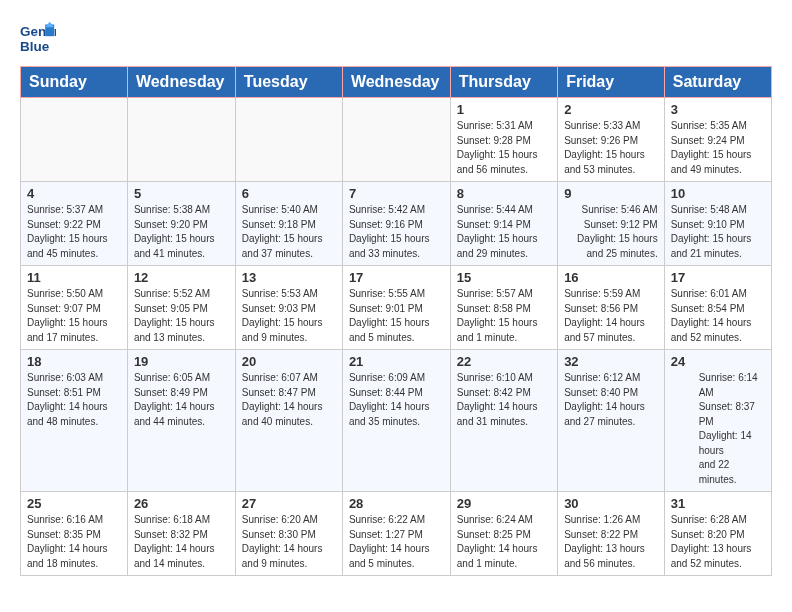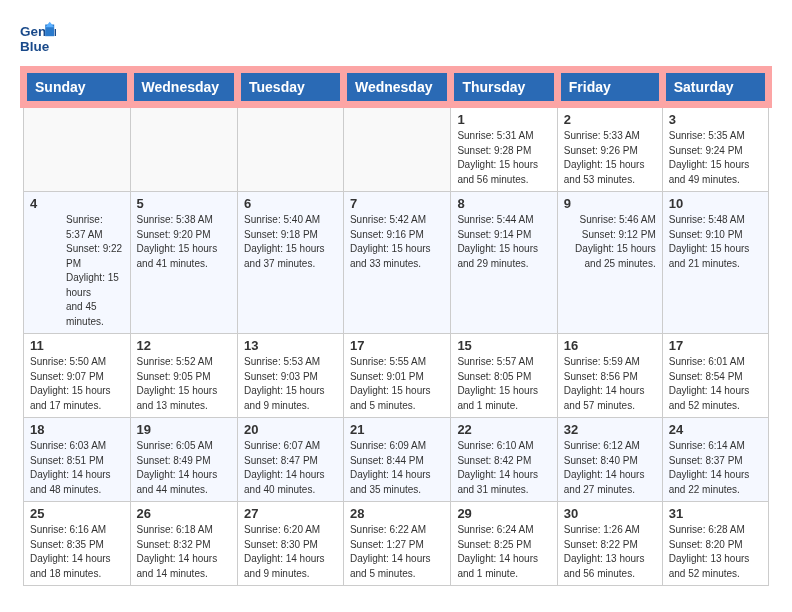--- a/index.html
+++ b/index.html
@@ -40,23 +40,23 @@
     .calendar {
       width: 100%;
       border-collapse: collapse;
       font-size: 11px;
     }
     .calendar th {
       background: #2a6ab5;
       color: #fff;
       text-align: left;
       padding: 6px 8px;
-      font-size: 14px;
+      font-size: 16px;
       font-weight: bold;
-      border: 7px solid #fca5a5;
+      border: 1px solid #fca5a5;
     }
     .calendar td {
       border: 1px solid #ccc;
       vertical-align: top;
       padding: 4px 6px;
       width: 108px;
       min-height: 80px;
       background: #fff;
     }
     .calendar td.empty {
@@ -138,21 +138,21 @@
           <div class="day-number">3</div>
           <div class="day-info" style="white-space: pre-line;">Sunrise: 5:35 AM
 Sunset: 9:24 PM
 Daylight: 15 hours
 and 49 minutes.</div>
         </td>
       </tr>
       <tr>
         <td>
           <div class="day-number">4</div>
-          <div class="day-info" style="white-space: pre-line; margin-left: 36px;">Sunrise: 5:37 AM
+          <div class="day-info" style="white-space: pre-line;">Sunrise: 5:37 AM
 Sunset: 9:22 PM
 Daylight: 15 hours
 and 45 minutes.</div>
         </td>
         <td>
           <div class="day-number">5</div>
           <div class="day-info" style="white-space: pre-line;">Sunrise: 5:38 AM
 Sunset: 9:20 PM
 Daylight: 15 hours
 and 41 minutes.</div>
@@ -218,21 +218,21 @@
         <td>
           <div class="day-number">17</div>
           <div class="day-info" style="white-space: pre-line;">Sunrise: 5:55 AM
 Sunset: 9:01 PM
 Daylight: 15 hours
 and 5 minutes.</div>
         </td>
         <td>
           <div class="day-number">15</div>
           <div class="day-info" style="white-space: pre-line;">Sunrise: 5:57 AM
-Sunset: 8:05 PM
+Sunset: 8:58 PM
 Daylight: 15 hours
 and 1 minute.</div>
         </td>
         <td>
           <div class="day-number">16</div>
           <div class="day-info" style="white-space: pre-line;">Sunrise: 5:59 AM
 Sunset: 8:56 PM
 Daylight: 14 hours
 and 57 minutes.</div>
         </td>
@@ -282,21 +282,21 @@
         </td>
         <td>
           <div class="day-number">32</div>
           <div class="day-info" style="white-space: pre-line;">Sunrise: 6:12 AM
 Sunset: 8:40 PM
 Daylight: 14 hours
 and 27 minutes.</div>
         </td>
         <td>
           <div class="day-number">24</div>
-          <div class="day-info" style="white-space: pre-line;">Sunrise: 6:14 AM
+          <div class="day-info" style="white-space: pre-line; margin-left: 28px;">Sunrise: 6:14 AM
 Sunset: 8:37 PM
 Daylight: 14 hours
 and 22 minutes.</div>
         </td>
       </tr>
       <tr>
         <td>
           <div class="day-number">25</div>
           <div class="day-info" style="white-space: pre-line;">Sunrise: 6:16 AM
 Sunset: 8:35 PM

